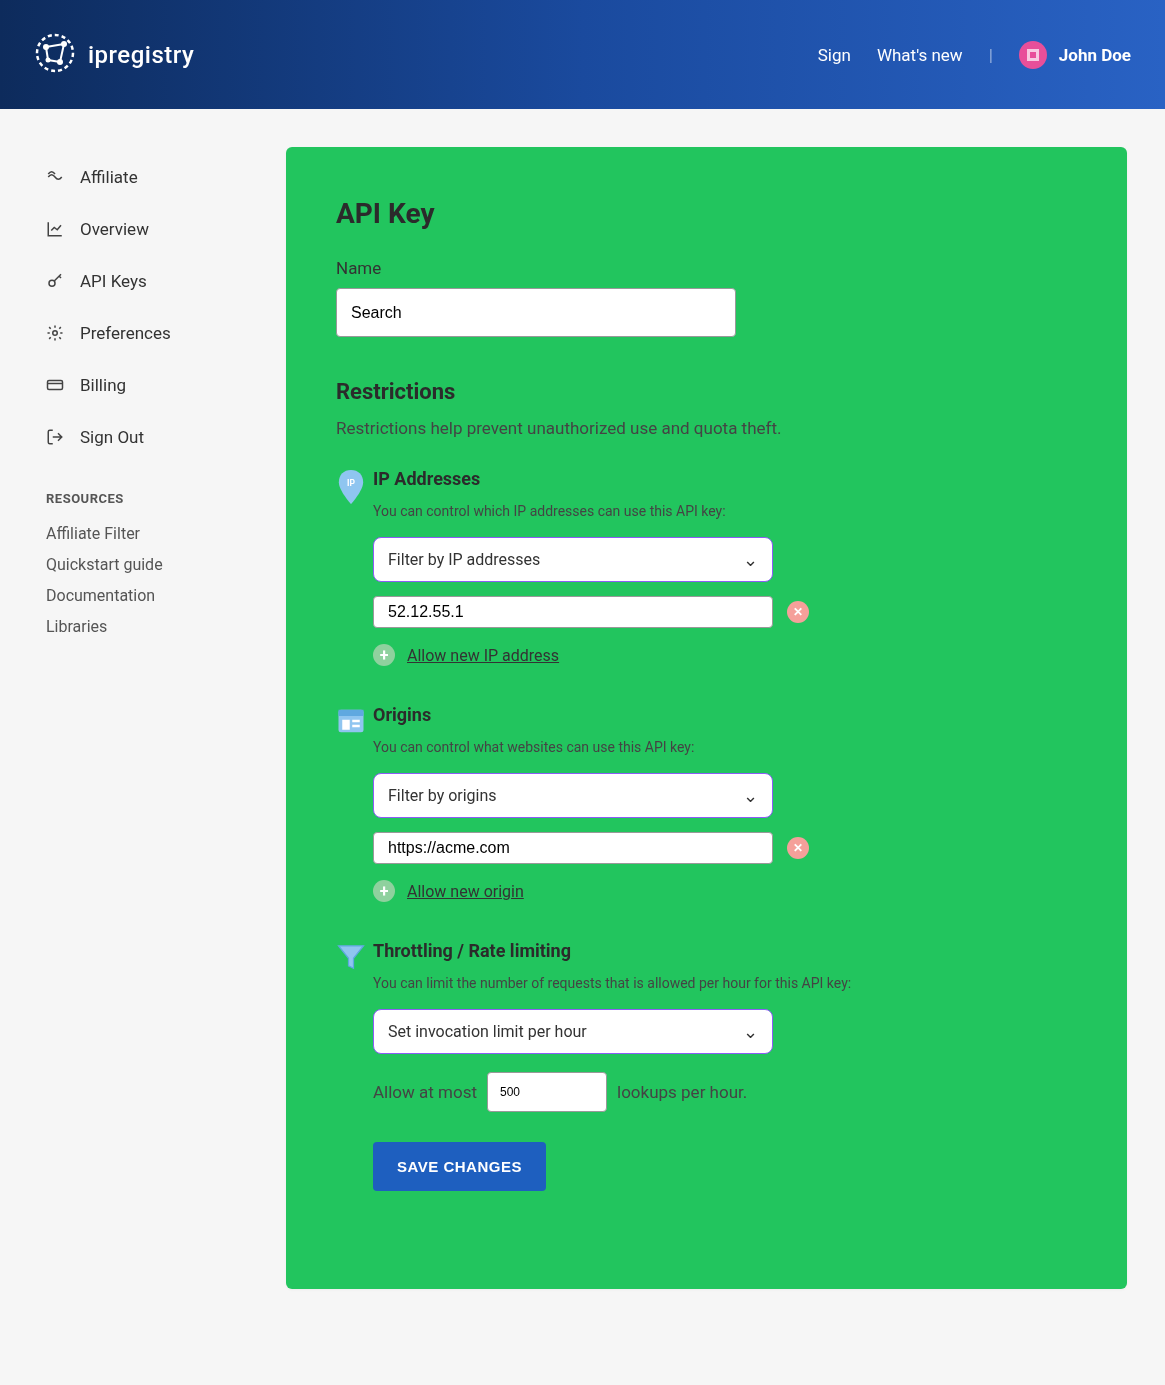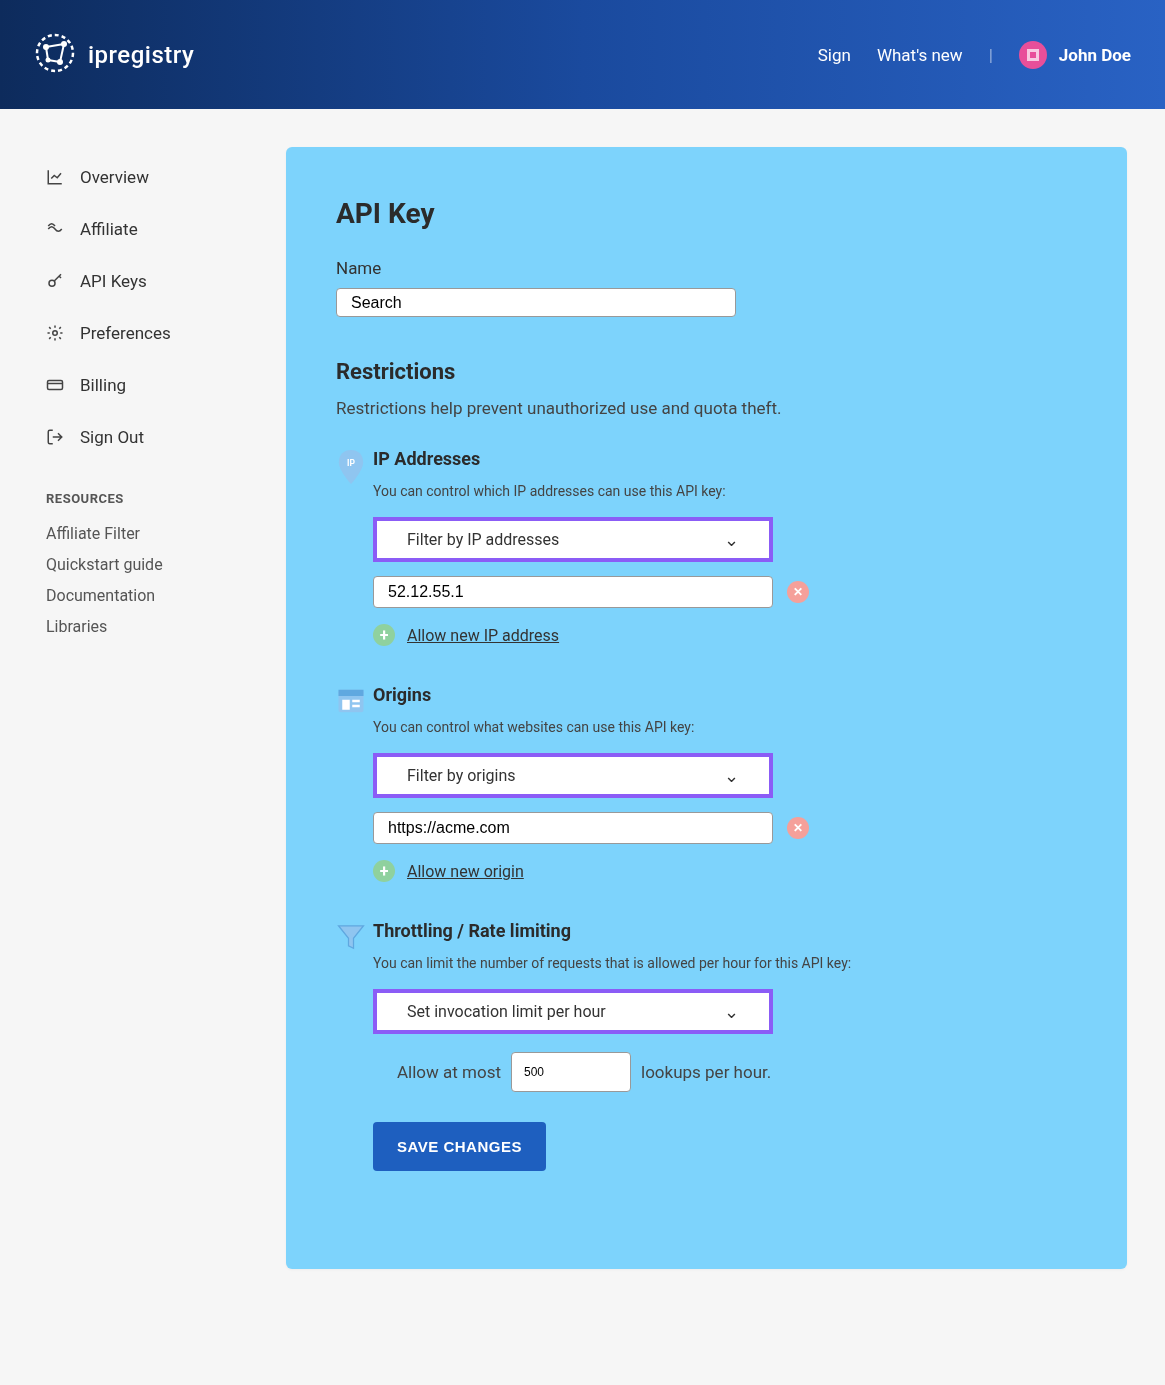--- a/index.html
+++ b/index.html
@@ -56,50 +56,50 @@
     color: #555;
     font-size: 16px;
     cursor: pointer;
   }
 
   .main {
     flex: 1;
     padding: 38px 38px 60px 0;
   }
   .card {
-    background: #7dd3fc;
+    background: #22c55e;
     border-radius: 6px;
     padding: 50px 50px 60px 50px;
     box-shadow: 0 1px 3px rgba(0,0,0,0.04);
   }
   .page-title { font-size: 28px; font-weight: 700; color: #2b2b2b; margin-bottom: 28px; }
   .field-label { font-size: 17px; color: #333; margin-bottom: 10px; }
   .text-input {
     width: 400px;
-    height: 29px;
+    height: 49px;
     border: 1px solid #999;
     border-radius: 4px;
     padding: 0 14px;
     font-size: 16px;
   }
   .section-title { font-size: 22px; font-weight: 700; margin-top: 42px; margin-bottom: 14px; color:#2b2b2b;}
   .section-desc { font-size: 17px; color: #444; margin-bottom: 30px; }
 
   .restriction-block { display: flex; gap: 7px; margin-bottom: 38px; }
   .restriction-icon { width: 30px; height: 30px; flex-shrink: 0; margin-top: 2px; }
   .restriction-content { flex: 1; }
   .restriction-title { font-size: 18px; font-weight: 700; margin-bottom: 14px; color:#2b2b2b;}
   .restriction-desc { font-size: 14px; color: #444; margin-bottom: 18px; }
 
   .select-box {
     width: 400px;
     height: 45px;
-    border: 4px solid #8b5cf6;
-    border-radius: 0;
-    padding: 0 30px;
+    border: 1px solid #8b5cf6;
+    border-radius: 8px;
+    padding: 0 14px;
     display: flex;
     align-items: center;
     justify-content: space-between;
     cursor: pointer;
     font-size: 16px;
     background:#fff;
   }
   .entry-row { display: flex; align-items: center; gap: 14px; margin-top: 14px; }
   .entry-input {
     width: 400px;
@@ -115,21 +115,21 @@
     cursor: pointer; color:#fff; font-size: 12px; font-weight:700;
   }
   .add-row { display: flex; align-items: center; gap: 12px; margin-top: 16px; }
   .add-btn {
     width: 22px; height: 22px; border-radius: 50%;
     background: #8fd19e; display:flex; align-items:center; justify-content:center;
     color:#fff; font-size: 16px; font-weight:700; cursor:pointer;
   }
   .add-link { text-decoration: underline; color: #333; font-size: 16px; cursor:pointer; }
 
-  .inline-row { display:flex; align-items:center; gap:10px; margin-top:18px; font-size:17px; color:#444;margin-left:24px;}
+  .inline-row { display:flex; align-items:center; gap:10px; margin-top:18px; font-size:17px; color:#444;}
   .small-input {
     width: 120px; height: 40px; border:1px solid #999; border-radius:4px;
     padding: 0 12px; font-size: 12px;
   }
   .save-btn {
     margin-top: 30px;
     background: #1e5fbf;
     color: #fff;
     border: none;
     border-radius: 4px;
@@ -175,34 +175,34 @@
       <span class="username">John Doe</span>
     </div>
   </div>
 </div>
 
 <div class="layout">
   <div class="sidebar">
     <div class="nav-item">
       <span class="nav-icon">
         <svg width="18" height="18" viewBox="0 0 24 24" fill="none" stroke="currentColor" stroke-width="2">
+            <path d="M3 12c3-4 6-4 9 0s6 4 9 0"></path>
+            <path d="M3 8c3-4 6-4 9 0"></path>
+          </svg>
+      </span>
+      <span>Affiliate</span>
+    </div>
+    <div class="nav-item">
+      <span class="nav-icon">
+        <svg width="18" height="18" viewBox="0 0 24 24" fill="none" stroke="currentColor" stroke-width="2">
             <path d="M3 3v18h18"></path>
             <path d="M7 14l4-4 4 3 5-6"></path>
           </svg>
       </span>
       <span>Overview</span>
-    </div>
-    <div class="nav-item">
-      <span class="nav-icon">
-        <svg width="18" height="18" viewBox="0 0 24 24" fill="none" stroke="currentColor" stroke-width="2">
-            <path d="M3 12c3-4 6-4 9 0s6 4 9 0"></path>
-            <path d="M3 8c3-4 6-4 9 0"></path>
-          </svg>
-      </span>
-      <span>Affiliate</span>
     </div>
     <div class="nav-item">
       <span class="nav-icon">
         <svg width="18" height="18" viewBox="0 0 24 24" fill="none" stroke="currentColor" stroke-width="2">
             <circle cx="8" cy="15" r="4"></circle>
             <path d="M11 12l9-9M17 5l3 3"></path>
           </svg>
       </span>
       <span>API Keys</span>
     </div>

